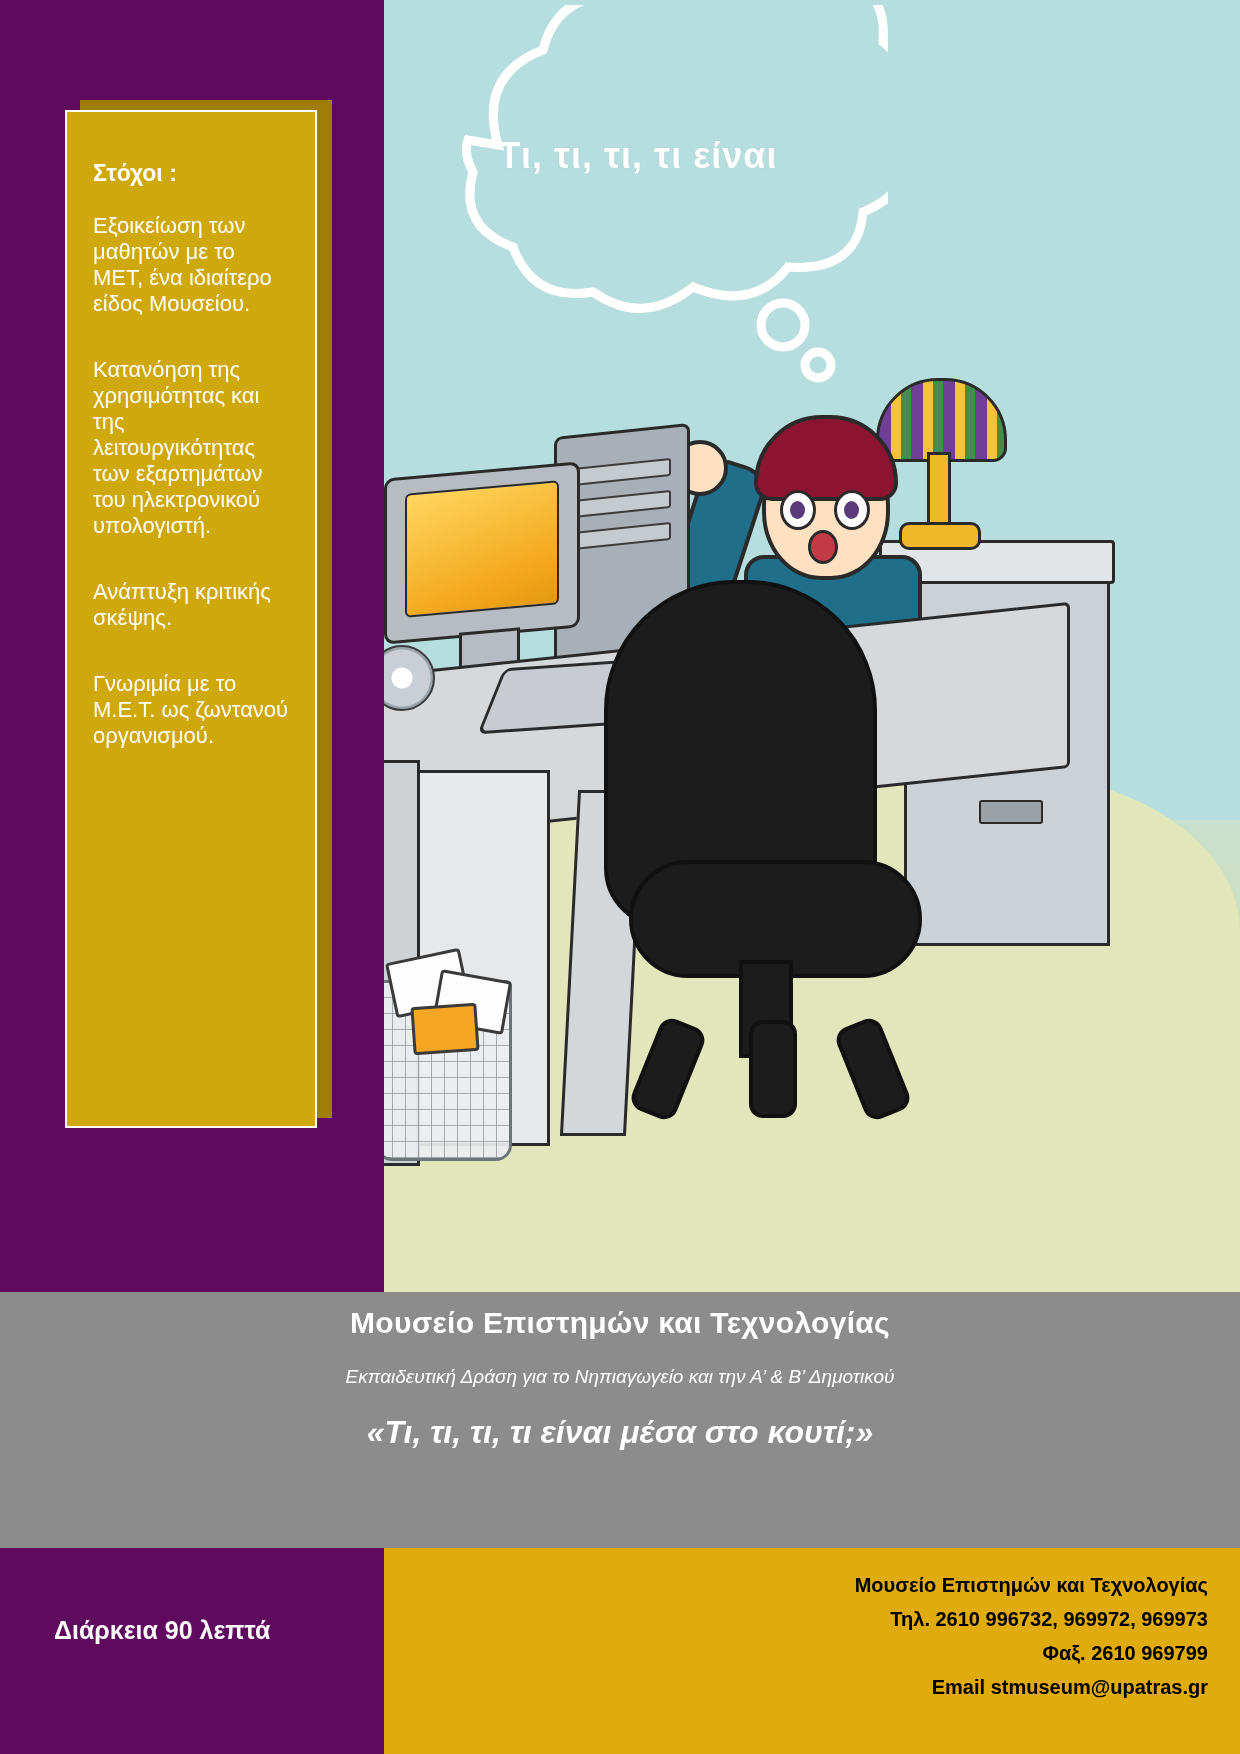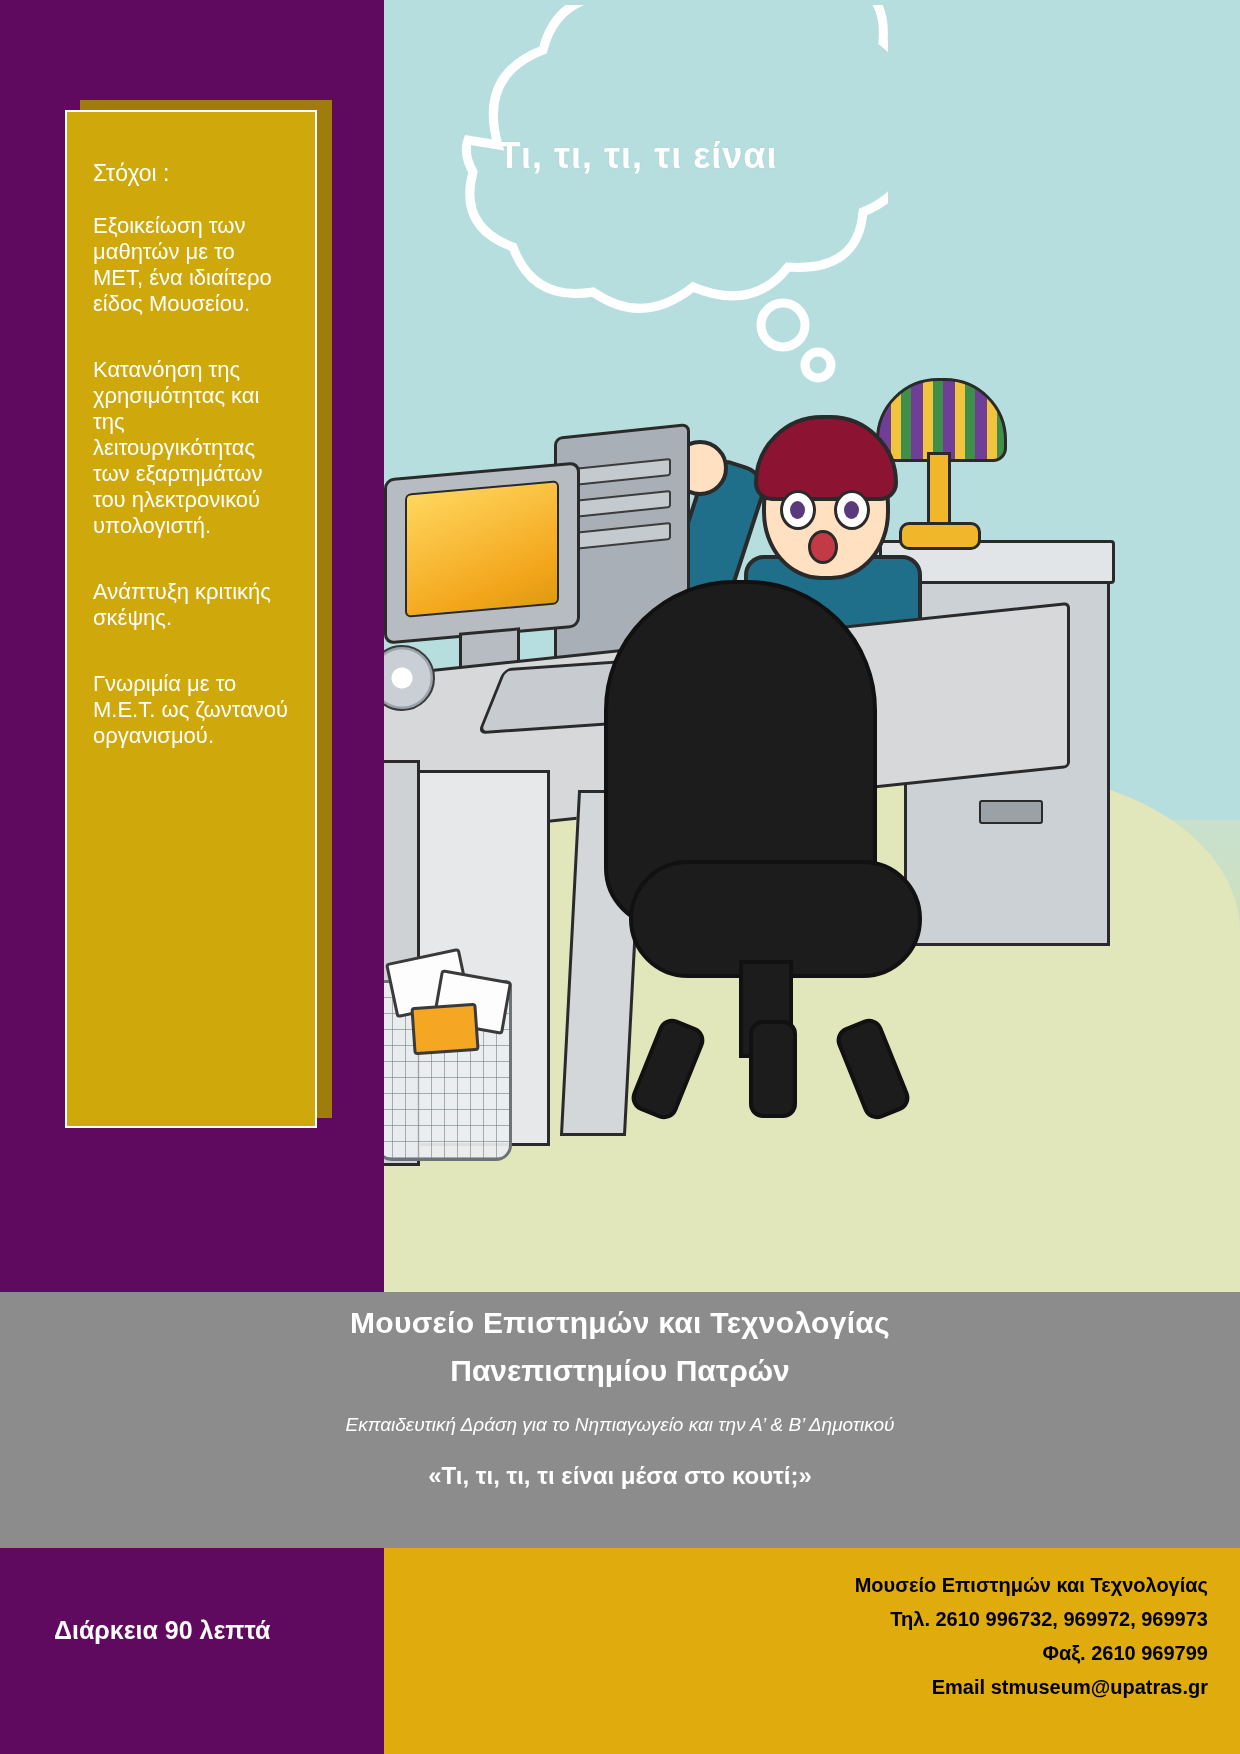--- a/index.html
+++ b/index.html
@@ -430,21 +430,21 @@
     width: 252px;
     height: 1018px;
     background: #cfa90c;
     border: 2px solid #ffffff;
     box-sizing: border-box;
     padding: 48px 26px 10px 26px;
     color: #ffffff;
   }
   .goals-title {
     font-size: 23px;
-    font-weight: normal;
+    font-weight: bold;
     margin-bottom: 26px;
   }
   .goal-item {
     font-size: 22px;
     line-height: 26px;
     margin-bottom: 40px;
   }
 
   
   .grey-band {
@@ -467,22 +467,23 @@
     font-size: 30px;
     font-weight: bold;
     padding-top: 14px;
   }
   .activity-line {
     font-size: 19px;
     padding-top: 26px;
     font-style: italic;
   }
   .title-quote {
-    font-size: 24px;
+    font-size: 32px;
     font-weight: bold;
+    font-style: italic;
     padding-top: 26px;
   }
 
   
   .bottom-band {
     position: absolute;
     left: 0;
     top: 1548px;
     width: 1240px;
     height: 206px;
@@ -604,21 +605,20 @@
       <div class="goals-title">Στόχοι :</div>
       <div class="goal-item">Εξοικείωση των μαθητών με το ΜΕΤ, ένα ιδιαίτερο είδος Μουσείου.</div>
       <div class="goal-item">Κατανόηση  της χρησιμότητας και της λειτουργικότητας των εξαρτημάτων του ηλεκτρονικού υπολογιστή.</div>
       <div class="goal-item">Ανάπτυξη κριτικής σκέψης.</div>
       <div class="goal-item">Γνωριμία με το Μ.Ε.Τ. ως ζωντανού οργανισμού.</div>
     </div>
   </div>
 
   <div class="grey-band">
     <div class="museum-line1">Μουσείο Επιστημών και Τεχνολογίας</div>
-    <div class="museum-line2">Πανεπιστημίου Πατρών</div>
     <div class="activity-line">Εκπαιδευτική Δράση για το Νηπιαγωγείο και την Α’ &amp; Β’ Δημοτικού</div>
     <div class="title-quote">«Τι, τι, τι, τι είναι μέσα στο κουτί;»</div>
   </div>
 
   <div class="bottom-band">
     <div class="bottom-purple">
       <div class="duration-text">Διάρκεια  90 λεπτά</div>
     </div>
     <div class="bottom-gold">
       <div class="contact-line">Μουσείο Επιστημών και Τεχνολογίας</div>

